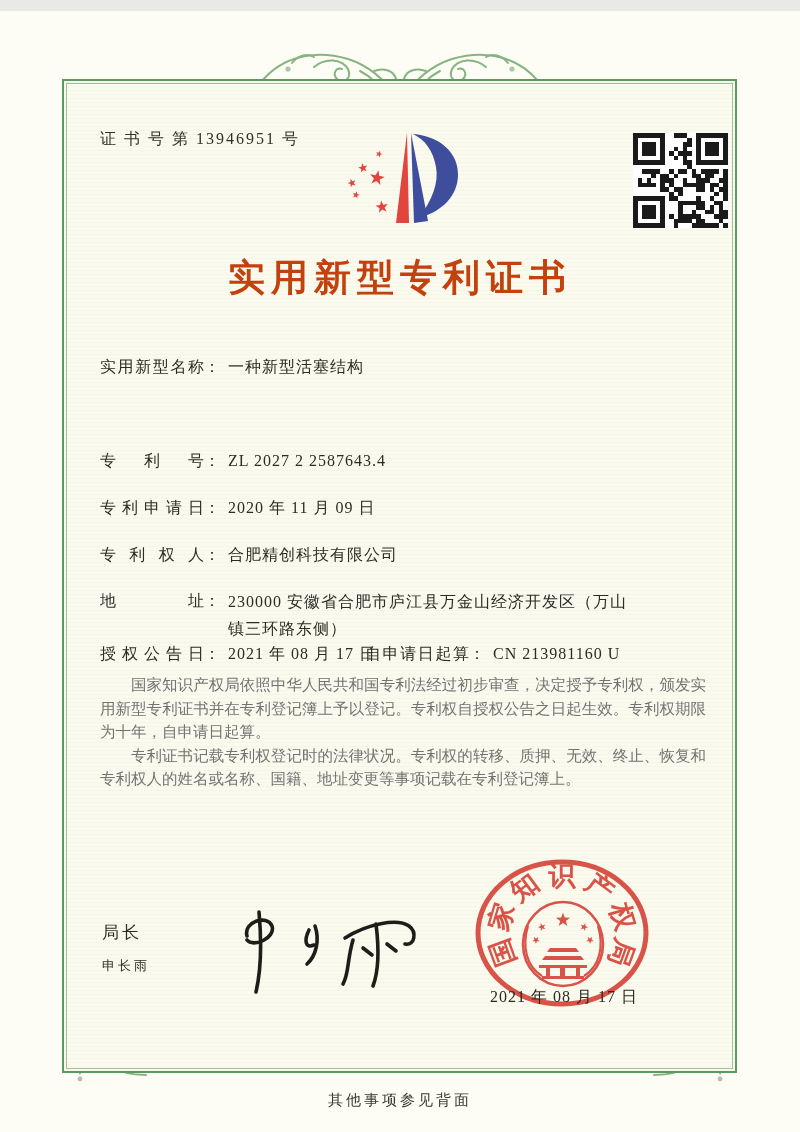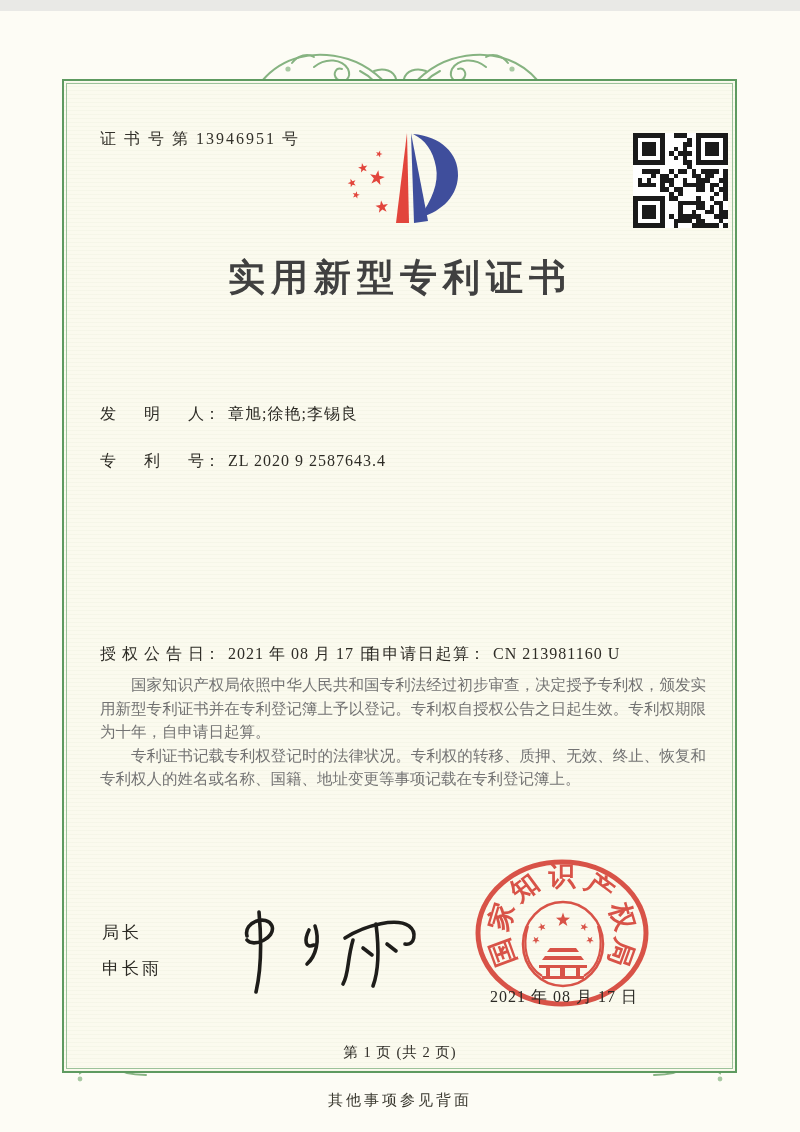--- a/index.html
+++ b/index.html
@@ -23,41 +23,41 @@
   
   .cert-no{
     position:absolute; left:100px; top:118px; font-size:16px;
     letter-spacing:2px; color:#33312a;
   }
   .logo{ position:absolute; left:338px; top:110px; }
   .qr{ position:absolute; left:633px; top:122px; }
   .title{
     position:absolute; left:0; top:242px; width:800px; margin:0;
     text-align:center; font-size:37px; font-weight:bold;
-    letter-spacing:6px; color:#404040;
+    letter-spacing:6px; color:#c2410c;
   }
   
   .field-row{ position:absolute; left:100px; font-size:16px; line-height:26px; white-space:nowrap;}
   .flabel{
     display:inline-block; width:104px; vertical-align:top;
     text-align:justify; text-align-last:justify; -moz-text-align-last:justify;
   }
   .colon{ display:inline-block; vertical-align:top; }
   .fvalue{ display:inline-block; vertical-align:top; margin-left:4px; letter-spacing:1px;}
   .fvalue.addr{ width:400px; white-space:normal; line-height:27px;}
   .grant-col2{ position:absolute; left:265px; top:0; white-space:nowrap;}
   
   .body-text{
     position:absolute; left:100px; top:662px; width:606px;
     font-size:15.5px; line-height:23.5px; text-align:justify; color:#737373;
   }
   .body-text p{ margin:0; text-indent:2em; }
   
   .sign-title{ position:absolute; left:102px; top:910px; font-size:17px; letter-spacing:3px;}
-  .sign-name { position:absolute; left:102px; top:946px; font-size:17px; letter-spacing:3px;}
+  .sign-name { position:absolute; left:102px; top:946px; font-size:13px; letter-spacing:3px;}
   .signature-svg{ position:absolute; left:225px; top:893px; }
   
   .seal-svg{ position:absolute; left:462px; top:835px; opacity:.92;}
   #seal-chars text{
     font-family:"Liberation Serif","DejaVu Serif",serif;
     font-size:27px; font-weight:bold; fill:#d6453a;
     text-anchor:middle; dominant-baseline:central;
   }
   .seal-date{
     position:absolute; left:490px; top:976px; font-size:16px;
@@ -264,27 +264,39 @@
         <rect x="15" y="1" width="5" height="5" fill="#ffffff"></rect>
         <rect x="16" y="2" width="3" height="3" fill="#1a1a1a"></rect>
         <rect x="0" y="14" width="7" height="7" fill="#1a1a1a"></rect>
         <rect x="1" y="15" width="5" height="5" fill="#ffffff"></rect>
         <rect x="2" y="16" width="3" height="3" fill="#1a1a1a"></rect>
       </g>
   </svg>
 
   <h1 class="title">实用新型专利证书</h1>
 
-  <div class="field-row" style="top:390px">
-    <span class="flabel">发明人</span><span class="colon">：</span>
-    <span class="fvalue">章旭;徐艳;李锡良</span>
+  <div class="field-row" style="top:343px">
+    <span class="flabel">实用新型名称</span><span class="colon">：</span>
+    <span class="fvalue">一种新型活塞结构</span>
   </div>
   <div class="field-row" style="top:437px">
     <span class="flabel">专利号</span><span class="colon">：</span>
-    <span class="fvalue">ZL 2020 9 2587643.4</span>
+    <span class="fvalue">ZL 2027 2 2587643.4</span>
+  </div>
+  <div class="field-row" style="top:484px">
+    <span class="flabel">专利申请日</span><span class="colon">：</span>
+    <span class="fvalue">2020 年 11 月 09 日</span>
+  </div>
+  <div class="field-row" style="top:531px">
+    <span class="flabel">专利权人</span><span class="colon">：</span>
+    <span class="fvalue">合肥精创科技有限公司</span>
+  </div>
+  <div class="field-row" style="top:577px">
+    <span class="flabel">地址</span><span class="colon">：</span>
+    <span class="fvalue addr">230000 安徽省合肥市庐江县万金山经济开发区（万山镇三环路东侧）</span>
   </div>
   <div class="field-row" style="top:630px">
     <span class="flabel">授权公告日</span><span class="colon">：</span>
     <span class="fvalue">2021 年 08 月 17 日</span>
     <span class="grant-col2">
       <span class="flabel">自申请日起算</span><span class="colon">：</span>
       <span class="fvalue">CN 213981160 U</span>
     </span>
   </div>
 
@@ -336,16 +348,15 @@
         <text x="39.646660724124196" y="70.65221573546786" transform="rotate(-73.3 39.6 70.7)">家</text>
         <text x="62.37900872272446" y="41.27897801296251" transform="rotate(-36.7 62.4 41.3)">知</text>
         <text x="100" y="30" transform="rotate(0.0 100.0 30.0)">识</text>
         <text x="137.62099127727552" y="41.2789780129625" transform="rotate(36.7 137.6 41.3)">产</text>
         <text x="160.35333927587578" y="70.65221573546783" transform="rotate(73.3 160.4 70.7)">权</text>
         <text x="159.20063510951223" y="106.49514816956312" transform="rotate(110.0 159.2 106.5)">局</text>
       </g>
   </svg>
   <div class="seal-date">2021 年 08 月 17 日</div>
 
-  <div class="page-num">第 1 页 (共 2 页)</div>
   <div class="back-note">其他事项参见背面</div>
 
 </div>
 
 </body></html>

